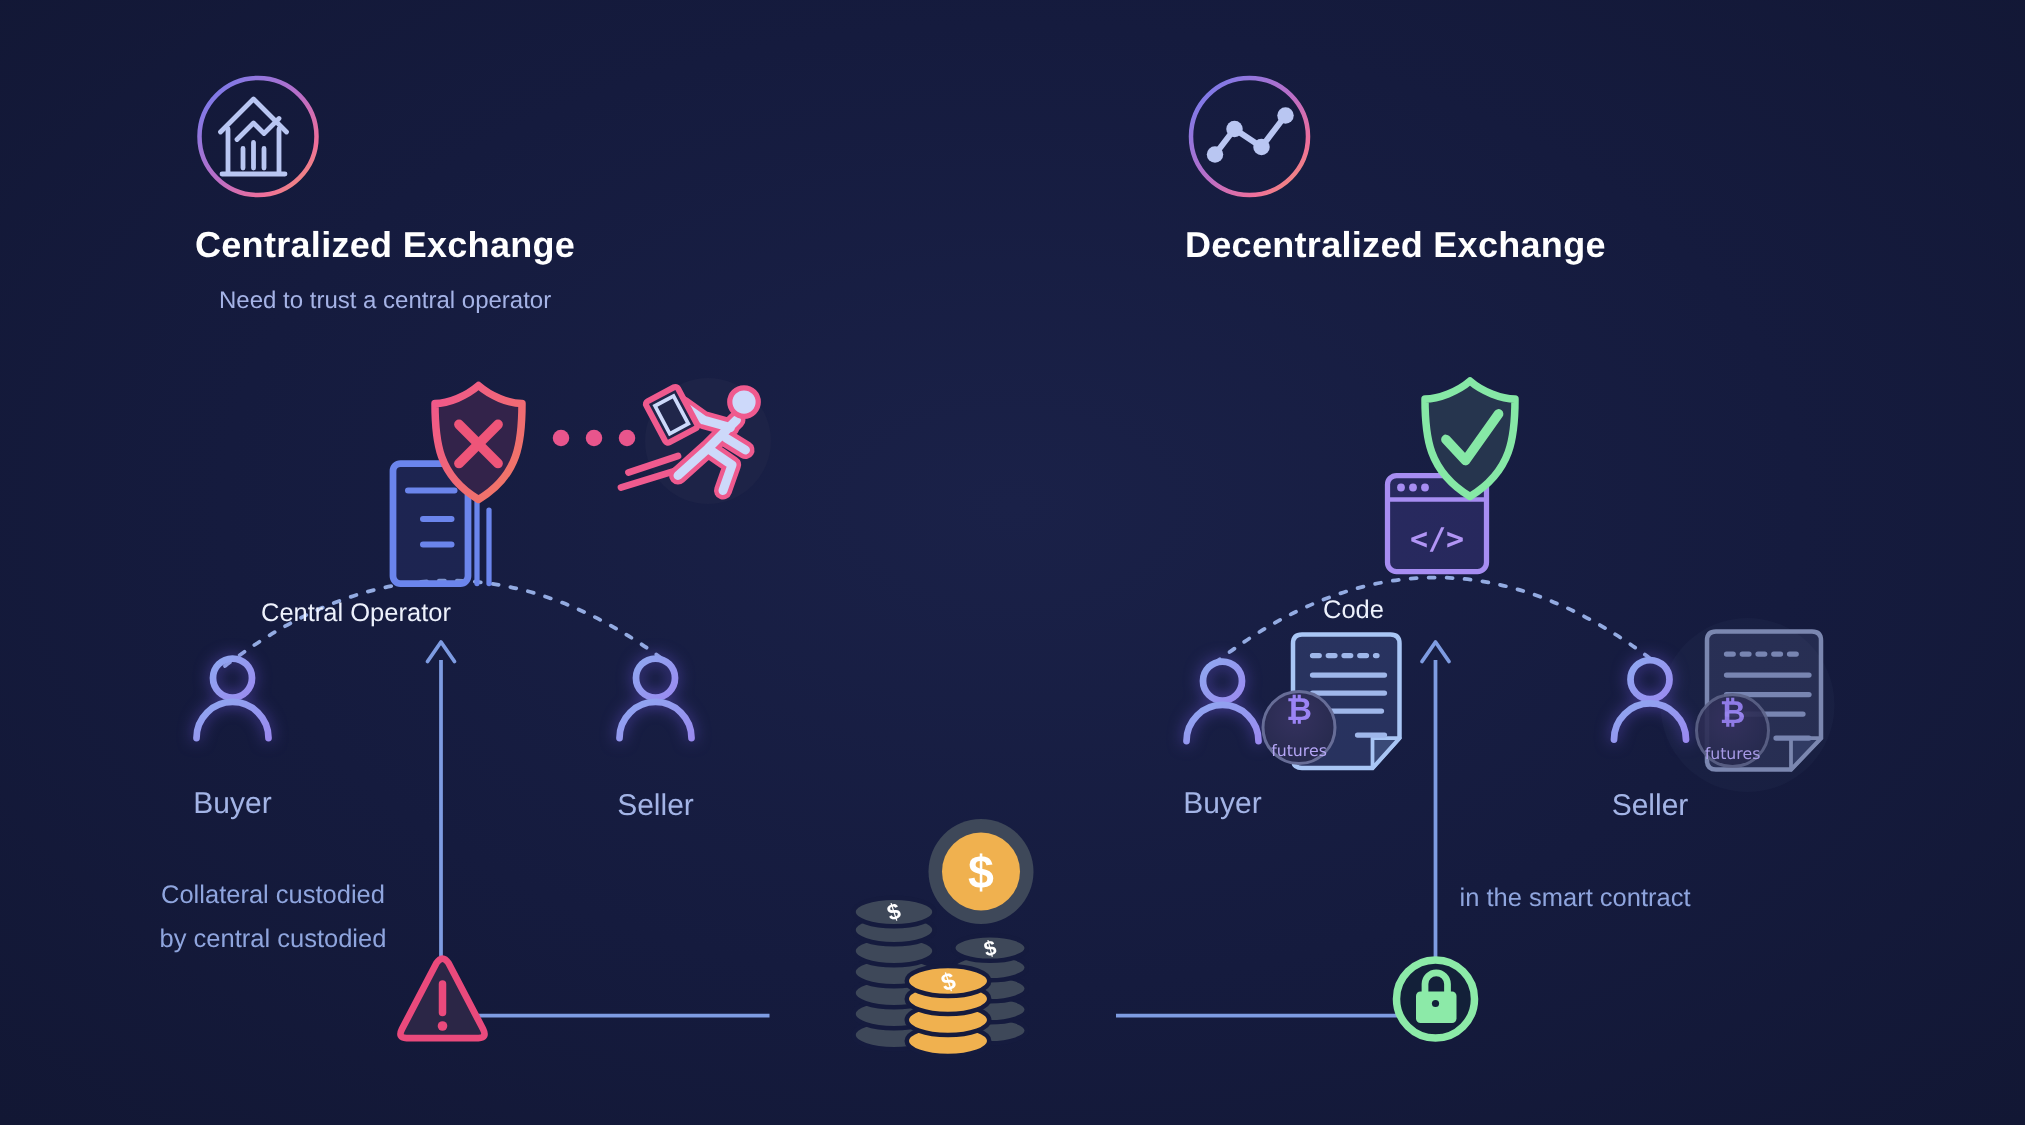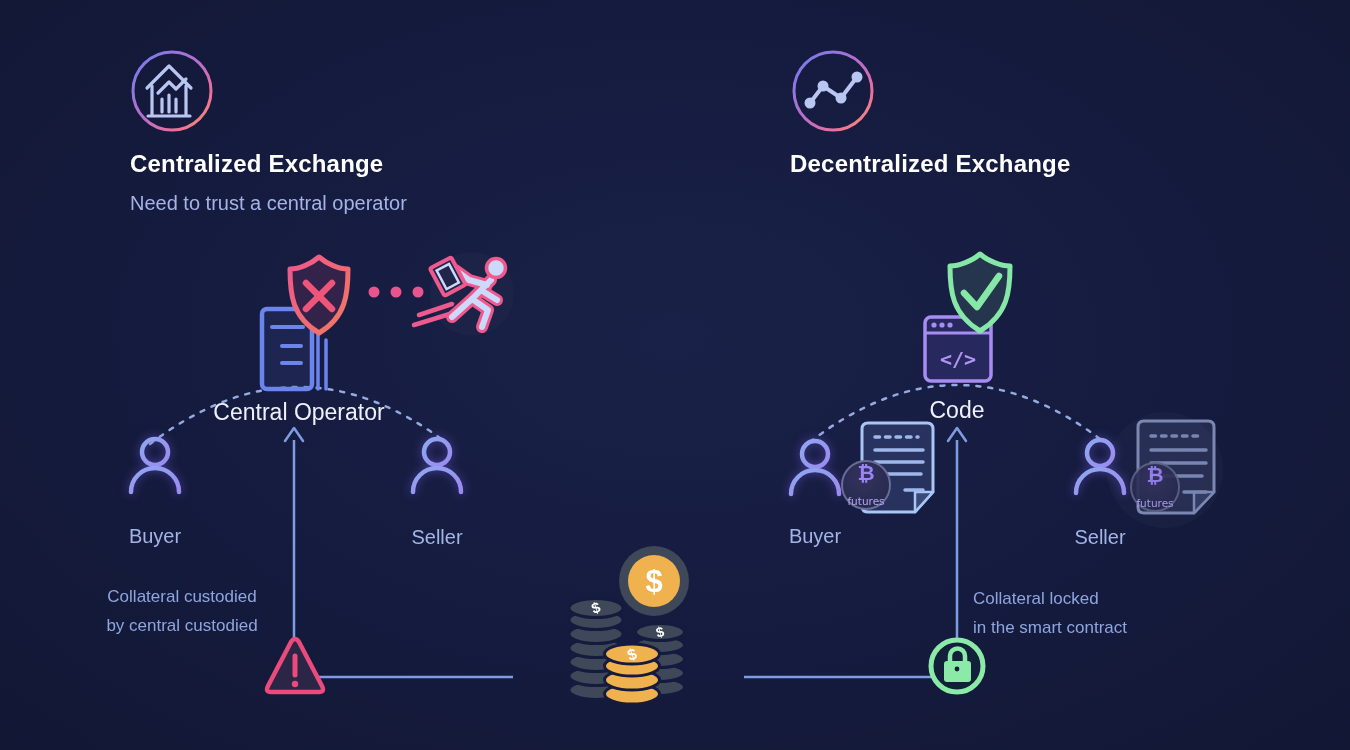--- a/index.html
+++ b/index.html
@@ -4,23 +4,23 @@
 <style>
   html,body{margin:0;padding:0;background:#0e1329;}
   .canvas{
     position:relative;width:1350px;height:750px;overflow:hidden;
     background:radial-gradient(ellipse at 50% 45%, #1a2148 0%, #151b3e 55%, #121734 100%);
     font-family:"Liberation Sans", sans-serif;
   }
   .art{position:absolute;left:0;top:0;width:1350px;height:750px;}
   .txt{position:absolute;white-space:nowrap;}
   .title{font-size:24px;font-weight:bold;color:#ffffff;letter-spacing:.2px;}
-  .subtitle{font-size:20px;color:#a5b3e6;}
+  .subtitle{font-size:16px;color:#a5b3e6;margin-left:16px;}
   .node-label{font-size:20px;color:#a3b4e6;text-align:center;margin-top:28px;}
-  .strong-label{font-size:23px;color:#edf1fc;text-align:center;}
+  .strong-label{font-size:17px;color:#edf1fc;text-align:left;}
   .note{font-size:17px;color:#8fa5de;line-height:29px;}
   .note.center{text-align:center;}
   .badge{
     position:absolute;width:50px;height:50px;border-radius:50%;
     background:radial-gradient(circle at 45% 35%, #35325f 0%, #272a4e 75%);
     border:2px solid #676d97;display:flex;flex-direction:column;
     align-items:center;justify-content:center;box-sizing:border-box;
     font-family:"DejaVu Sans", sans-serif;
   }
   .badge .sym{font-size:21px;font-weight:bold;color:#9b84f5;line-height:20px;}
@@ -241,21 +241,20 @@
   <div class="txt note center" style="left:62px;top:582px;width:240px;">
     <div>Collateral custodied</div>
     <div>by central custodied</div>
   </div>
 
   <div class="txt strong-label" style="left:882px;top:397px;width:150px;">Code</div>
   <div class="txt node-label" style="left:765px;top:497px;width:100px;">Buyer</div>
   <div class="txt node-label" style="left:1050px;top:498px;width:100px;">Seller</div>
 
   <div class="txt note" style="left:973px;top:584px;">
-    <div>Collateral locked</div>
     <div>in the smart contract</div>
   </div>
 
   <div class="badge" style="left:841px;top:460px;">
     <div class="sym">₿</div>
     <div class="lbl">futures</div>
   </div>
   <div class="badge dim" style="left:1130px;top:462px;">
     <div class="sym">₿</div>
     <div class="lbl">futures</div>

